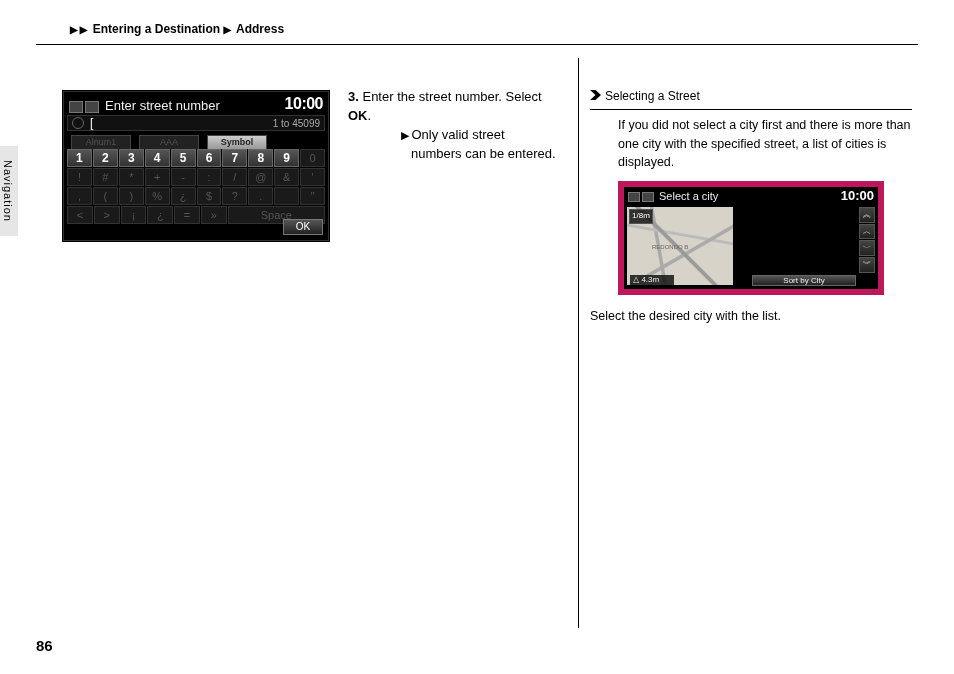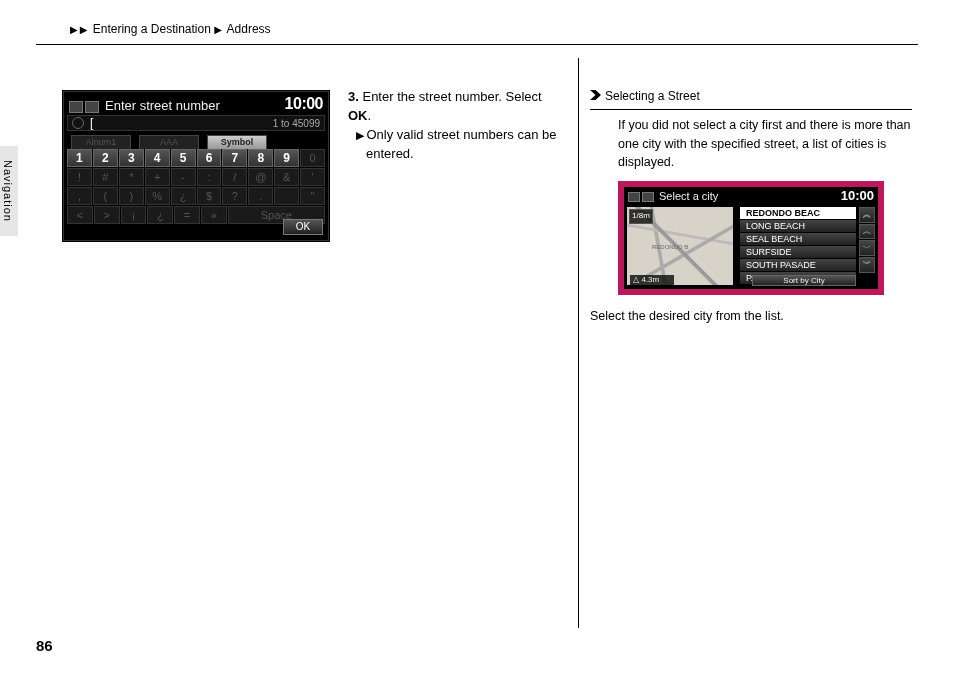--- a/index.html
+++ b/index.html
@@ -1,20 +1,20 @@
 <!DOCTYPE html>
 <html><head>
 <meta charset="utf-8">
 <style>
   * { box-sizing: border-box; margin: 0; padding: 0; }
   html, body { width: 954px; height: 674px; font-family: Arial, Helvetica, sans-serif; background: #fff; color: #000; }
   .page { position: relative; width: 954px; height: 674px; }
 
   
-  .bc { position: absolute; left: 70px; top: 22px; font-size: 12px; font-weight: normal; }
+  .bc { position: absolute; left: 70px; top: 22px; font-size: 12px; font-weight: bold; }
   .bc .tri { display: inline-block; margin-right: 2px; font-size: 10px; }
   .hr { position: absolute; left: 36px; right: 36px; top: 44px; border-top: 1px solid #000; }
 
   
   .sidetab { position: absolute; left: 0; top: 146px; width: 18px; height: 90px; background: #e6e6e6; }
   .sidetab span { position: absolute; left: 2px; top: 14px; writing-mode: vertical-rl; font-size: 11px; letter-spacing: 1px; }
 
   
   .col-left { position: absolute; left: 62px; top: 90px; width: 268px; }
   .col-mid  { position: absolute; left: 348px; top: 88px; width: 210px; font-size: 13px; line-height: 1.45; }
@@ -38,21 +38,21 @@
   .scr1-keys { position: absolute; left: 4px; right: 4px; top: 58px; }
   .krow { display: flex; gap: 1px; margin-bottom: 1px; }
   .key { flex: 1; height: 18px; background: linear-gradient(#555,#333); border: 1px solid #666; color: #fff; font-size: 12px; font-weight: bold; text-align: center; line-height: 16px; }
   .key.dim { background: #1a1a1a; color: #555; border-color: #333; font-weight: normal; font-size: 11px; }
   .key.space { flex: 4; background: #1a1a1a; color: #555; border-color: #333; }
   .scr1-ok { position: absolute; right: 6px; bottom: 6px; width: 40px; height: 16px; background: linear-gradient(#555,#222); border: 1px solid #777; color: #fff; font-size: 10px; text-align: center; line-height: 14px; }
 
   
   .step { margin-bottom: 8px; }
   .step .num { font-weight: bold; }
-  .sub { padding-left: 18px; text-indent: -10px; }
+  .sub { padding-left: 18px; text-indent: -10px; margin-left: 45px; }
   .sub .tri2 { font-size: 11px; margin-right: 2px; }
   .xref { padding-left: 18px; }
   .xref .linkicon { display: inline-block; width: 12px; height: 11px; background: #000; vertical-align: -1px; margin-right: 3px; }
 
   
   .rnote-h { font-size: 12px; margin-bottom: 4px; }
   .rnote-h .dtri { display: inline-block; width: 11px; height: 10px; background: #000; clip-path: polygon(0 0, 50% 50%, 0 100%, 50% 100%, 100% 50%, 50% 0); margin-right: 4px; vertical-align: 0px; }
   .rline { border-top: 1px solid #000; margin-bottom: 6px; }
   .rpara { margin-bottom: 10px; }
 
@@ -190,34 +190,26 @@
       <div class="scr2-top">
         <div class="homeicon2"></div>
         <div class="backicon2"></div>
         <div class="title2">Select a city</div>
         <div class="clock2">10:00</div>
       </div>
       <div class="scr2-map"></div>
       <div class="scr2-scale">1/8m</div>
       <div class="scr2-ml">REDONDO B</div>
       <div class="scr2-dist">△ 4.3m</div>
-      <div class="scr2-list">
-        <div class="scr2-item sel">REDONDO BEAC</div>
-        <div class="scr2-item">LONG BEACH</div>
-        <div class="scr2-item">SEAL BEACH</div>
-        <div class="scr2-item">SURFSIDE</div>
-        <div class="scr2-item">SOUTH PASADE</div>
-        <div class="scr2-item">PASADENA</div>
-      </div>
       <div class="scr2-scroll">
         <div class="sbtn">︽</div>
         <div class="sbtn">︿</div>
         <div class="sbtn">﹀</div>
         <div class="sbtn">︾</div>
       </div>
       <div class="scr2-sort">Sort by City</div>
     </div>
 
-    <div class="rpara">Select the desired city from the list.</div>
+    <div class="rpara">Select the desired city with the list.</div>
   </div>
 
   <div class="pagenum">86</div>
 </div>
 
 </body></html>

